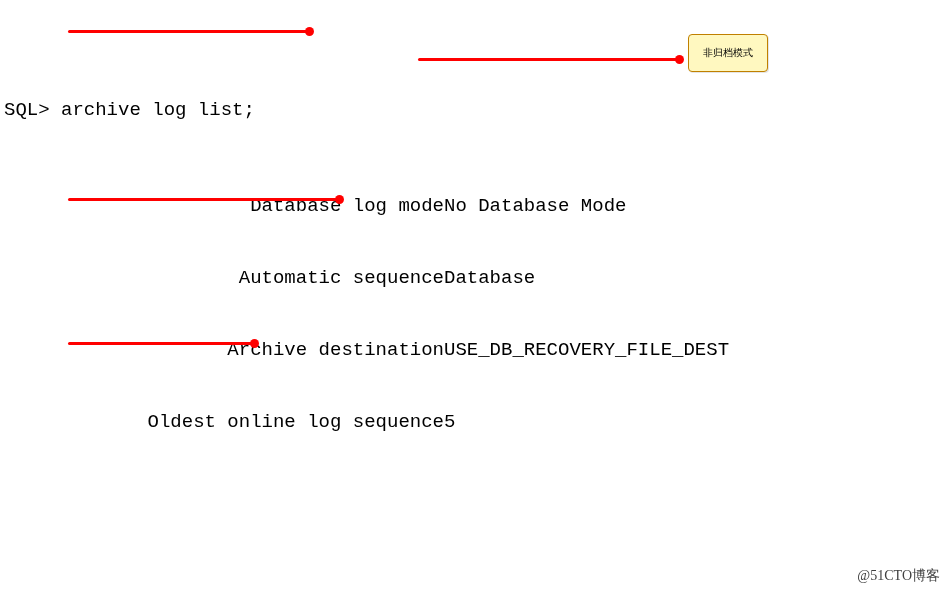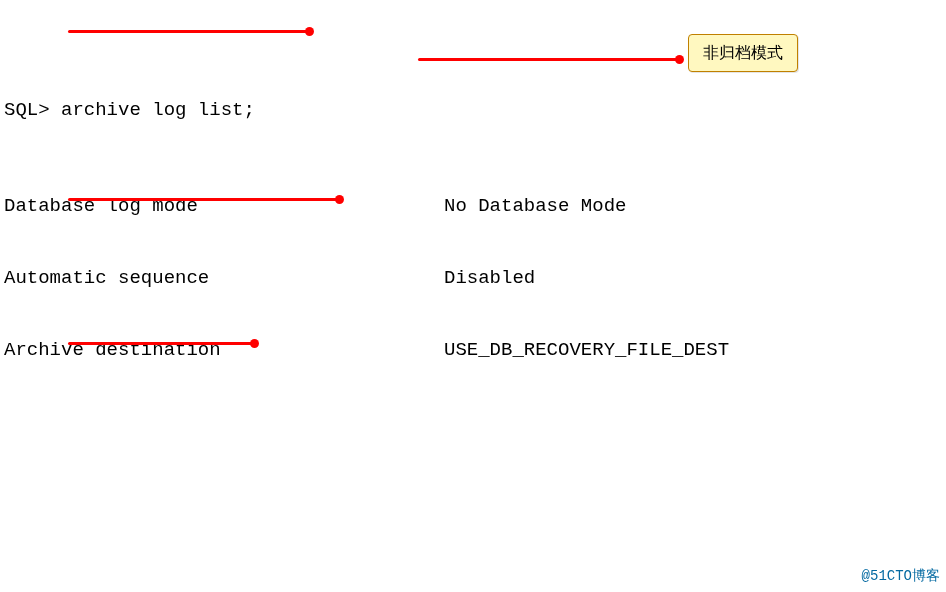--- a/index.html
+++ b/index.html
@@ -14,21 +14,21 @@
     height: 592px;
     box-sizing: border-box;
     position: relative;
     overflow: hidden;
   }
   .term {
     white-space: pre;
     position: relative;
   }
   .row { display: block; font-family: Liberation Mono, monospace; }
-  .kv-label { display: inline-block; width: 440px; }
+  .kv-label { display: inline-block; width: 440px; text-align: right; }
   .kv-val   { display: inline-block; }
 
   
   .uline {
     position: absolute;
     height: 3px;
     background: #ff0000;
     border-radius: 2px;
   }
   .uline::after {
@@ -42,47 +42,48 @@
     border-radius: 50%;
   }
 
   
   .callout {
     position: absolute;
     border: 1px solid #c08000;
     background: #fff8c0;
     padding: 6px 14px;
     font-family: "Microsoft YaHei", Arial, sans-serif;
-    font-size: 16px;
+    font-size: 10px;
     color: #000;
     border-radius: 4px;
     box-shadow: 1px 1px 0 rgba(0,0,0,0.1);
     text-align: right;
   }
 
   .watermark {
     position: absolute;
     right: 6px;
     bottom: 4px;
-    font-family: Liberation Mono, monospace;
+    font-family: Liberation Serif, serif;
     font-size: 14px;
-    color: #0369a1;
+    color: #404040;
   }
 </style>
 </head>
 <body>
 
 <div class="term">
 
   
   <span class="row"><span>SQL&gt;</span> <span>archive log list;</span></span>
 
   <span class="row"><span class="kv-label">Database log mode</span><span class="kv-val">No Database Mode</span></span>
-  <span class="row"><span class="kv-label">Automatic sequence</span><span class="kv-val">Disabled</span></span>
+  <span class="row"><span class="kv-label">Automatic sequence</span><span class="kv-val">Database</span></span>
   <span class="row"><span class="kv-label">Archive destination</span><span class="kv-val">USE_DB_RECOVERY_FILE_DEST</span></span>
+  <span class="row"><span class="kv-label">Oldest online log sequence</span><span class="kv-val">5</span></span>
 
   
   
   
   
   
   
 
   
   

